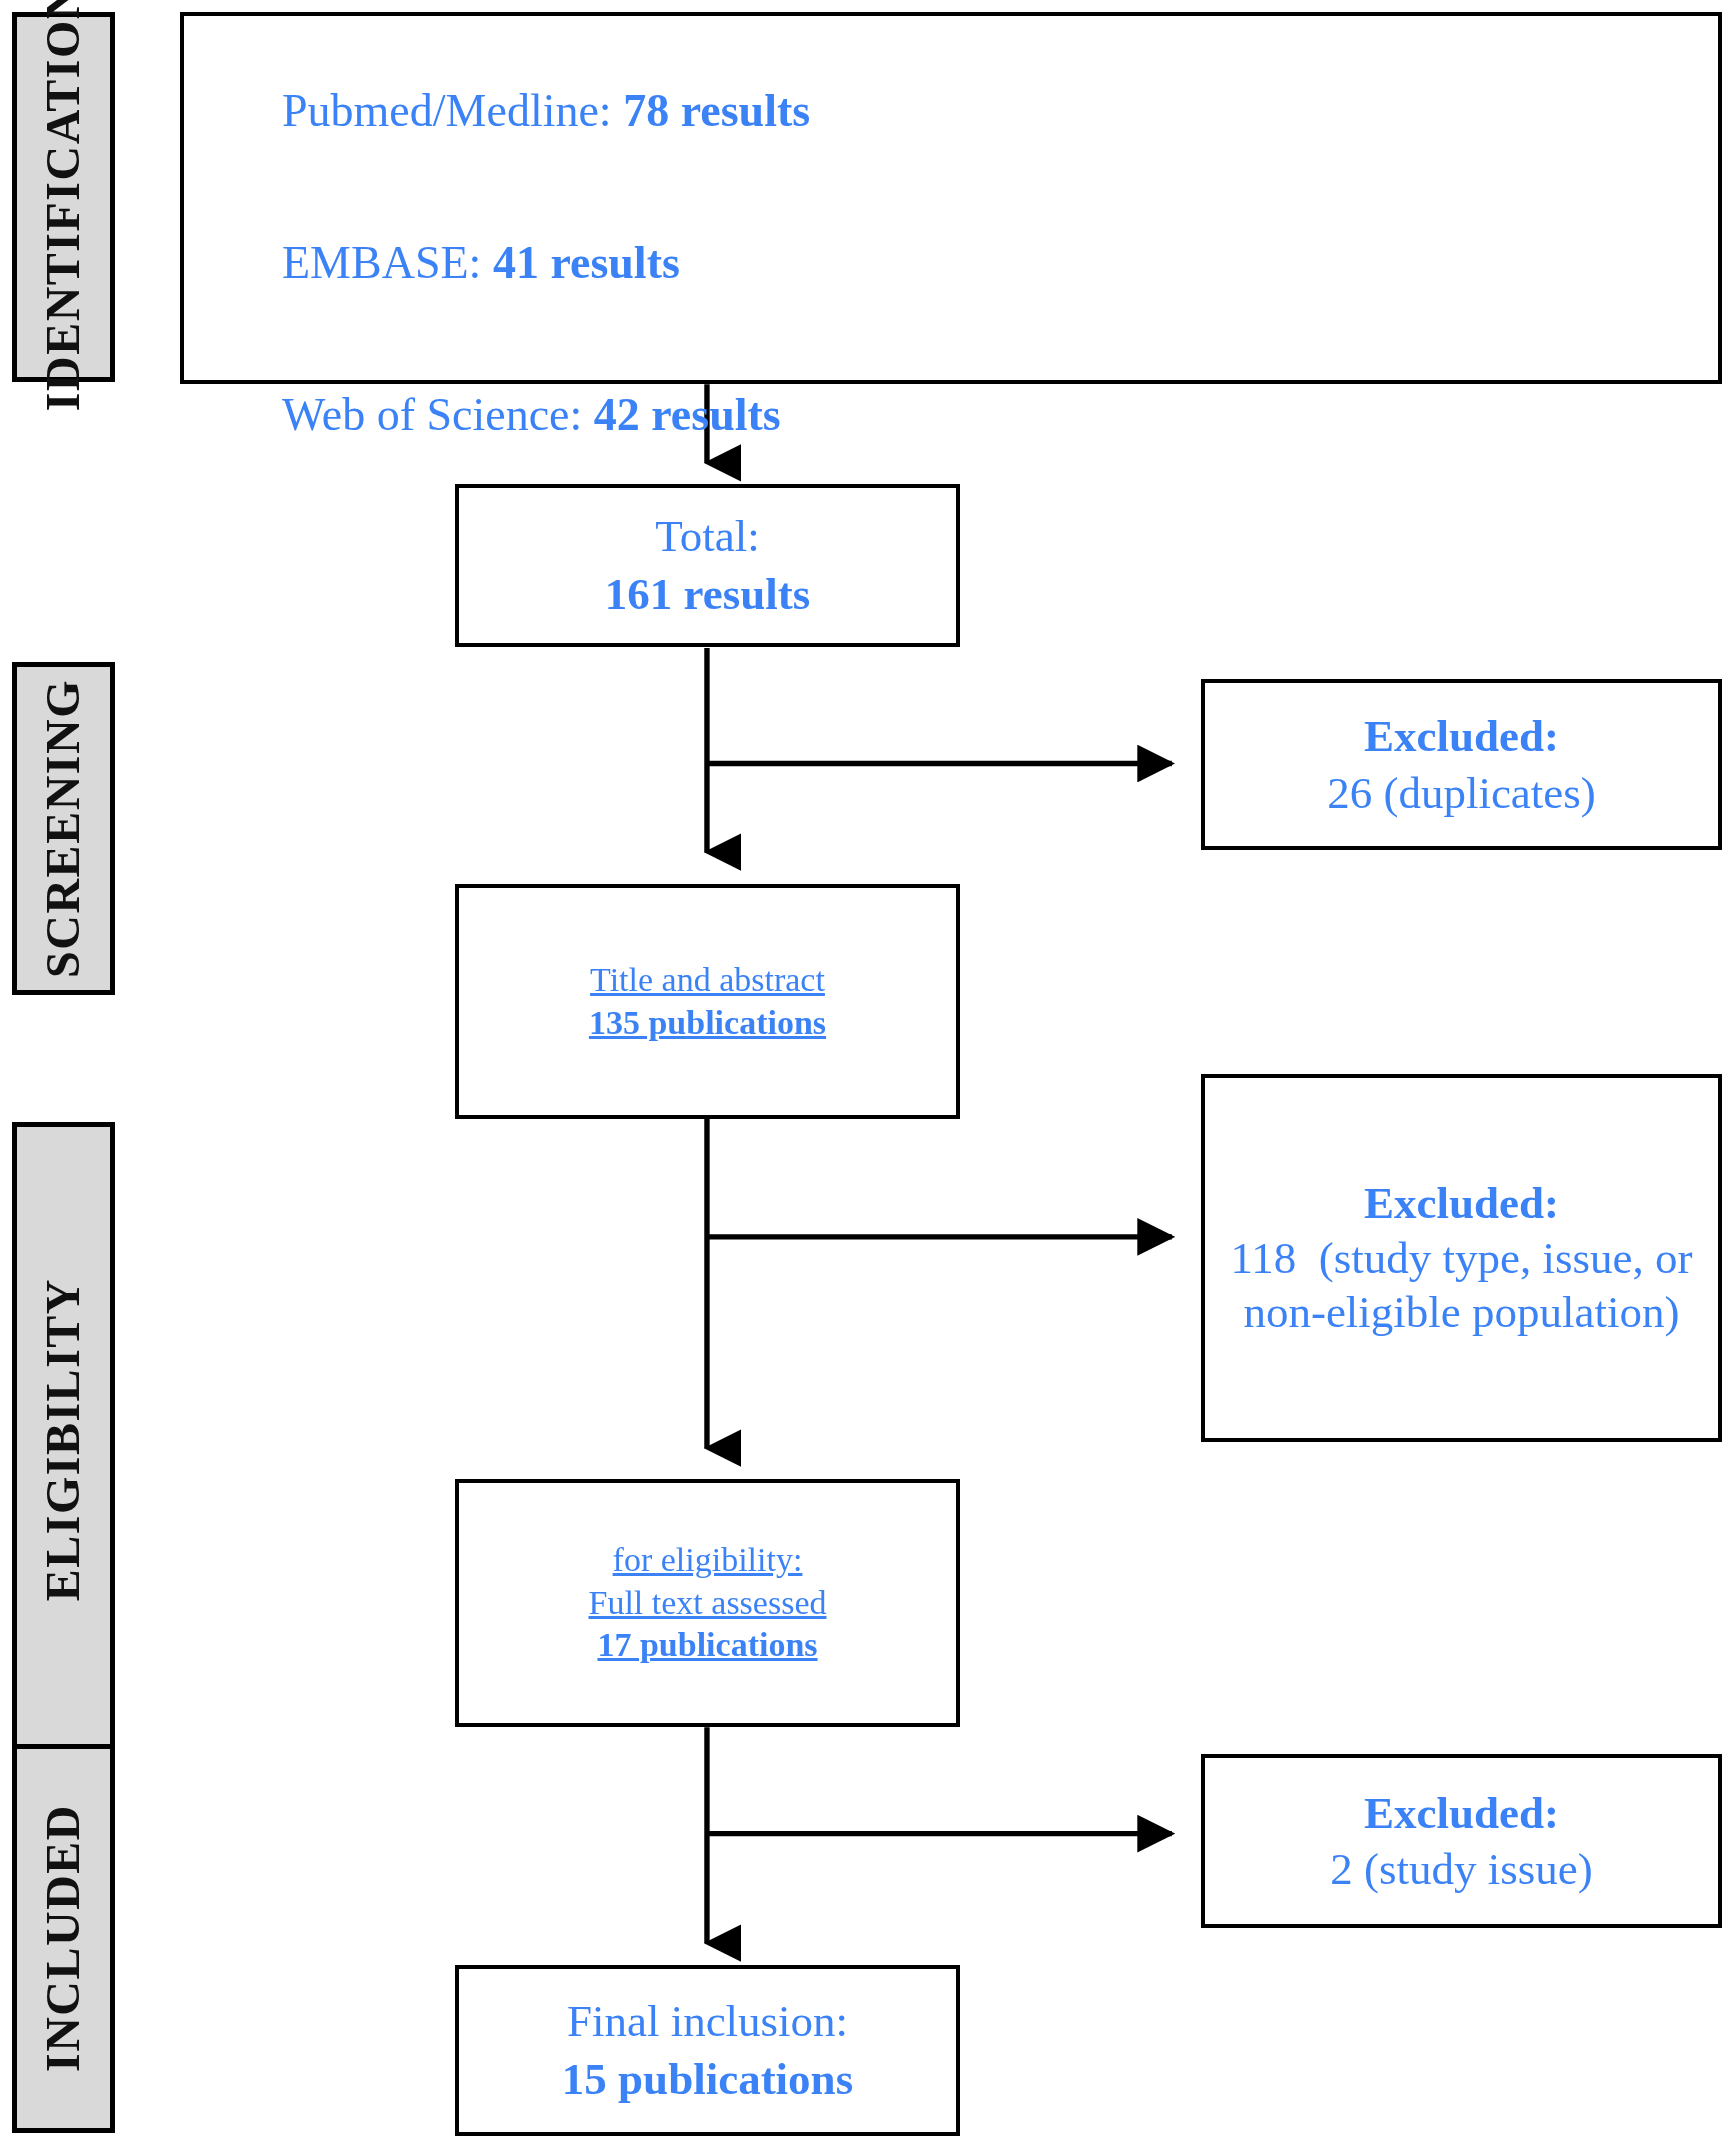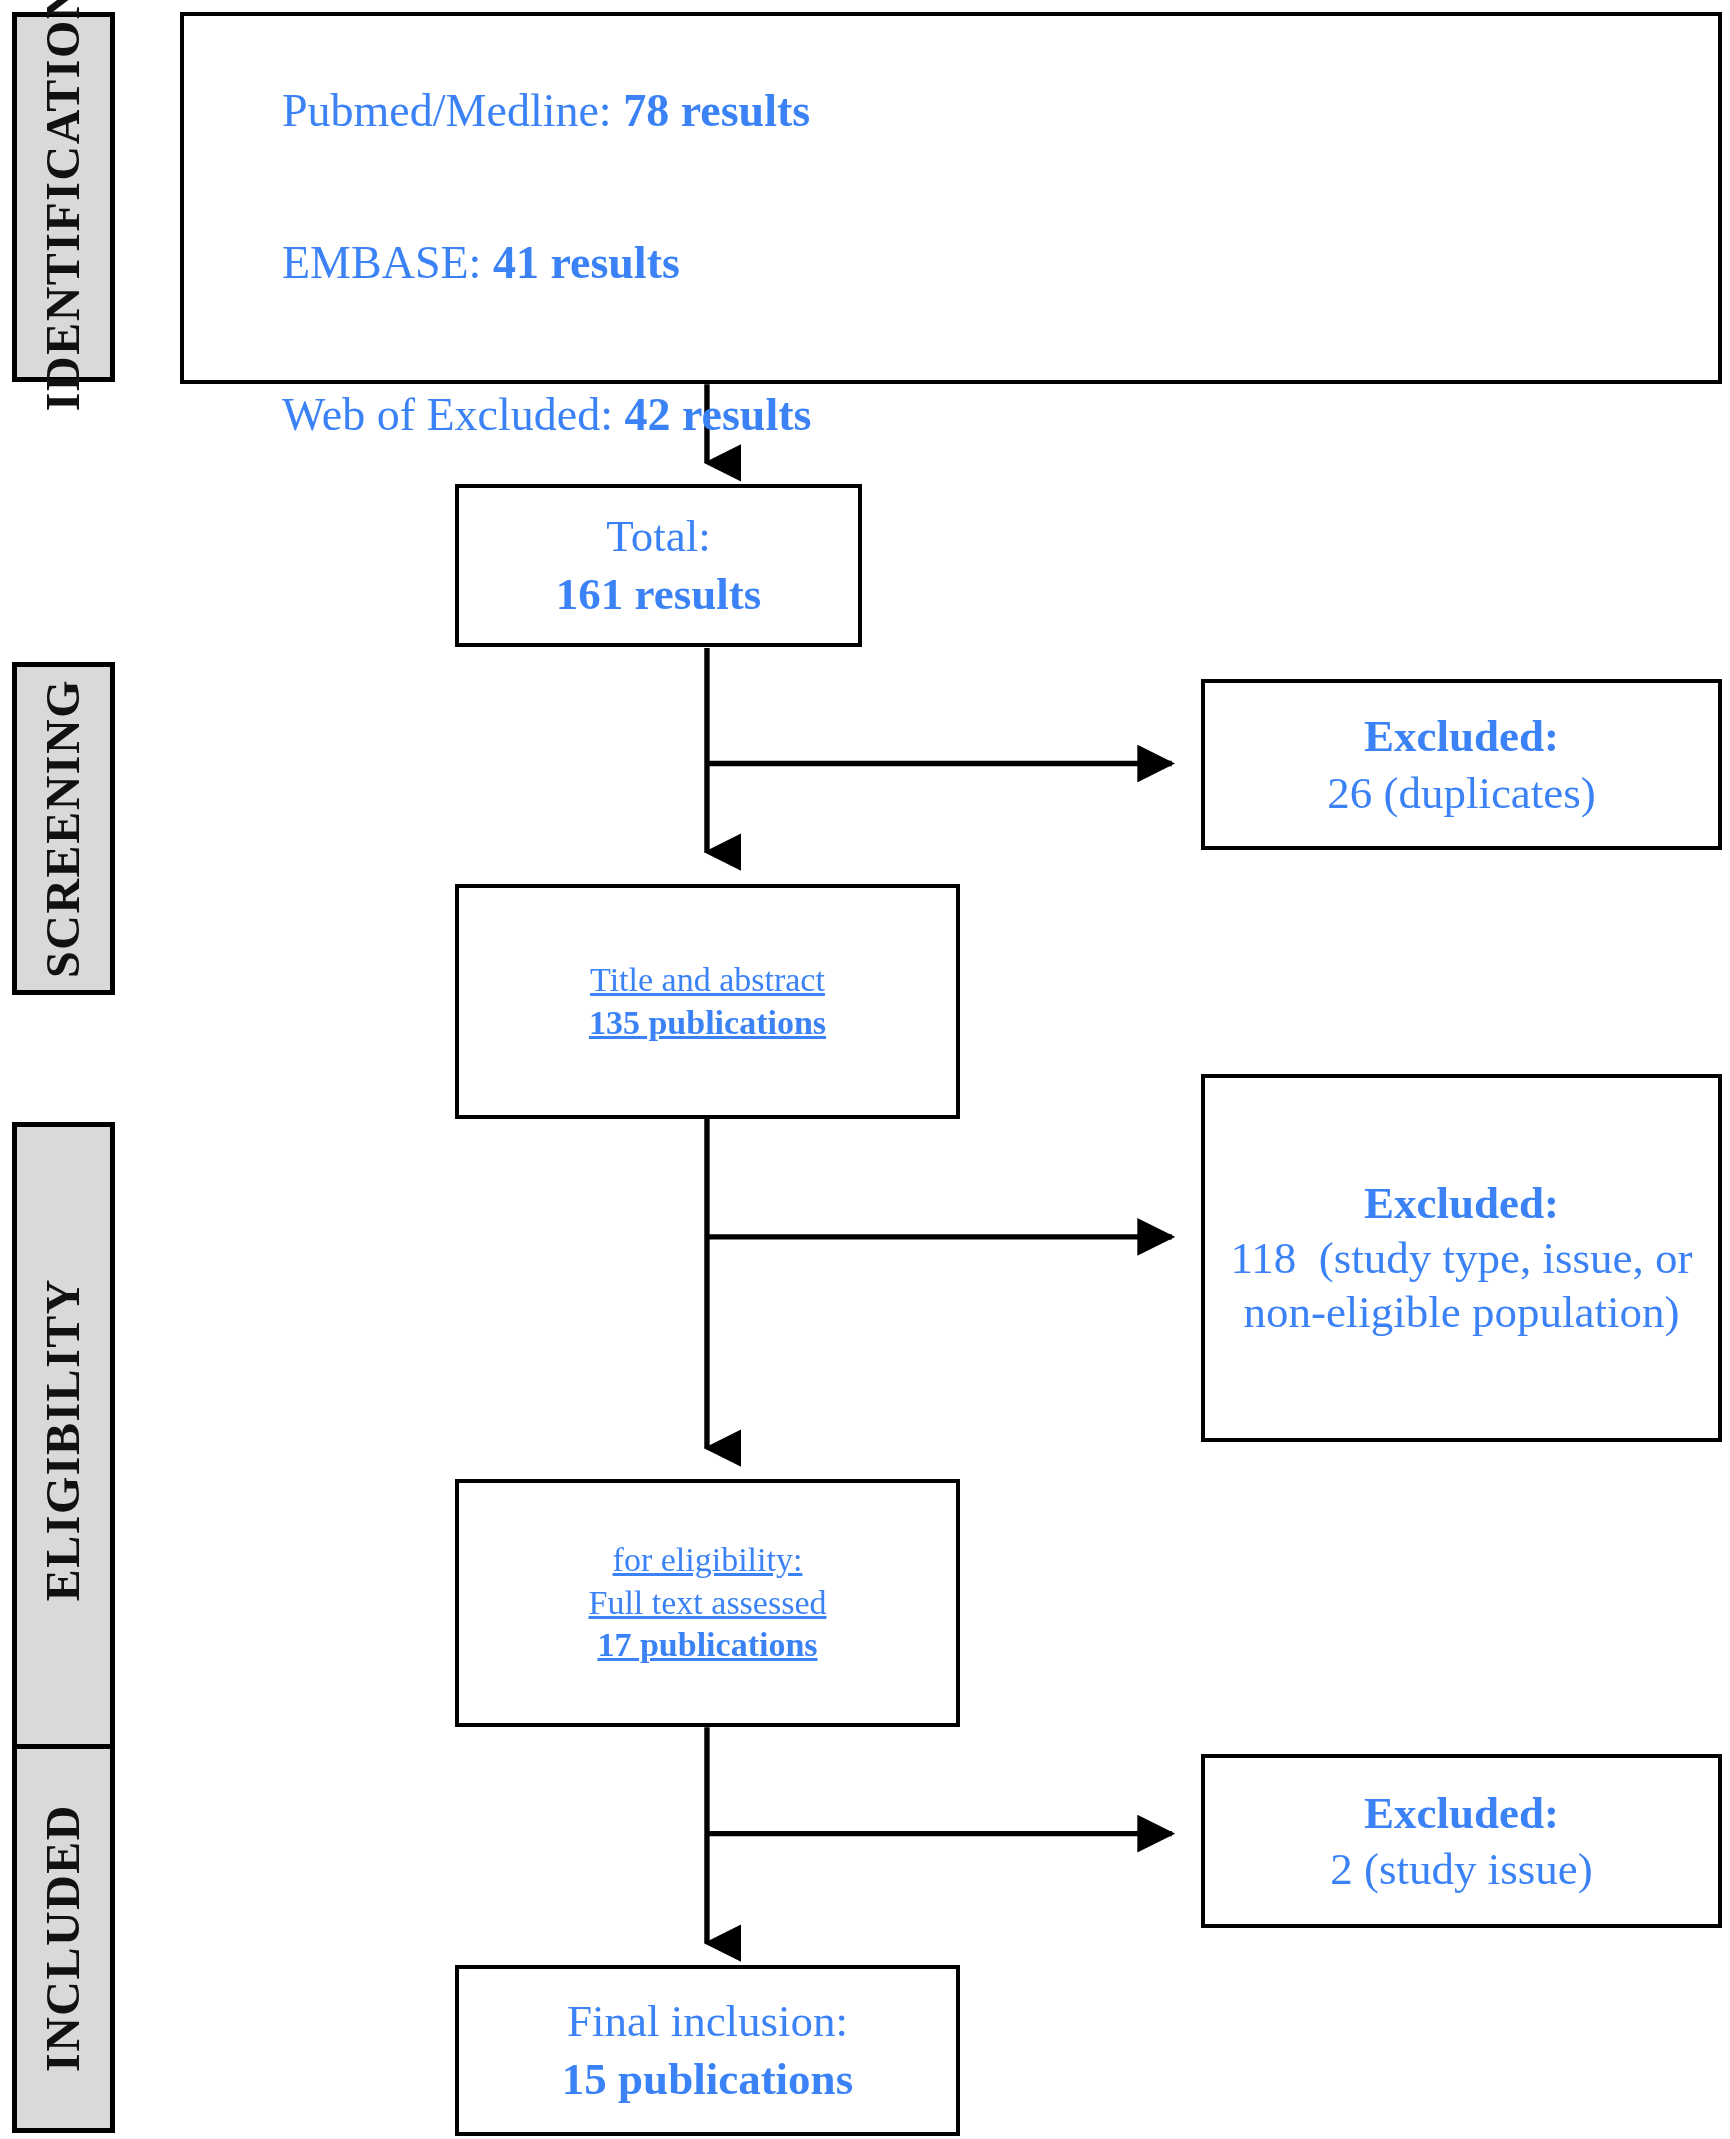--- a/index.html
+++ b/index.html
@@ -131,25 +131,25 @@
   </svg>
 
   <div class="box" id="box-sources" style="left:180px; top:11.6px; width:1542px; height:372px;">
     <div class="line">
       <span class="n">Pubmed/Medline: </span><span class="b">78 results</span>
     </div>
     <div class="line">
       <span class="n">EMBASE: </span><span class="b">41 results</span>
     </div>
     <div class="line">
-      <span class="n">Web of Excluded: </span><span class="b">42 results</span>
+      <span class="n">Web of Science: </span><span class="b">42 results</span>
     </div>
   </div>
 
-  <div class="box box-total" style="left:455px; top:484px; width:407px; height:163px;">
+  <div class="box box-total" style="left:455px; top:484px; width:505px; height:163px;">
     <span class="line n">Total:</span>
     <span class="line b">161 results</span>
   </div>
 
   <div class="box box-excl" style="left:1201px; top:679px; width:521px; height:171px;">
     <span class="line b">Excluded:</span>
     <span class="line n">26 (duplicates)</span>
   </div>
 
   <div class="box box-screen" style="left:455px; top:884px; width:505px; height:235px;">

